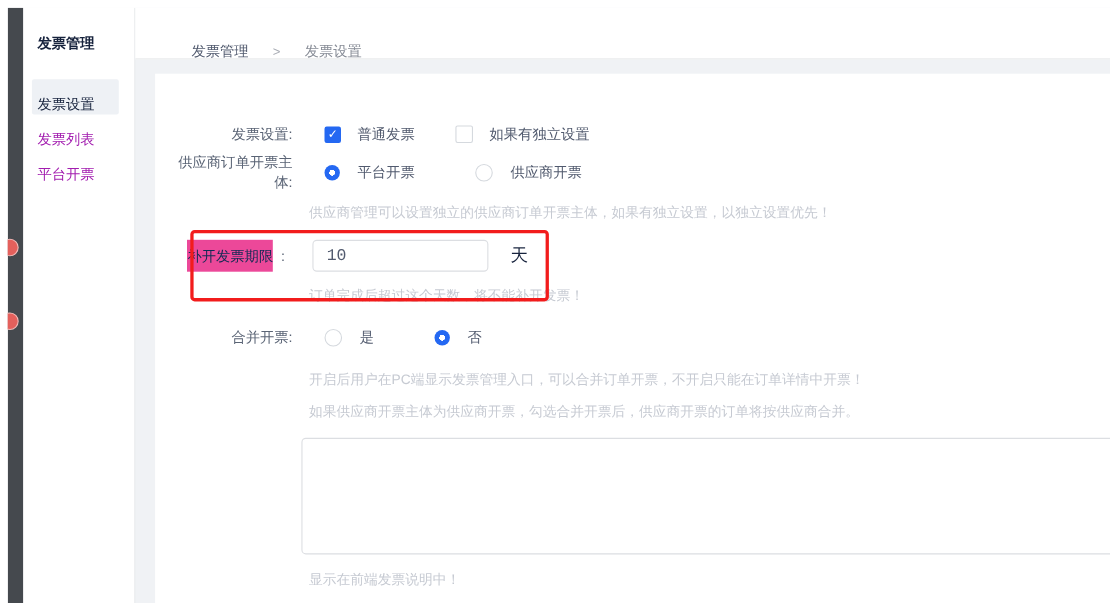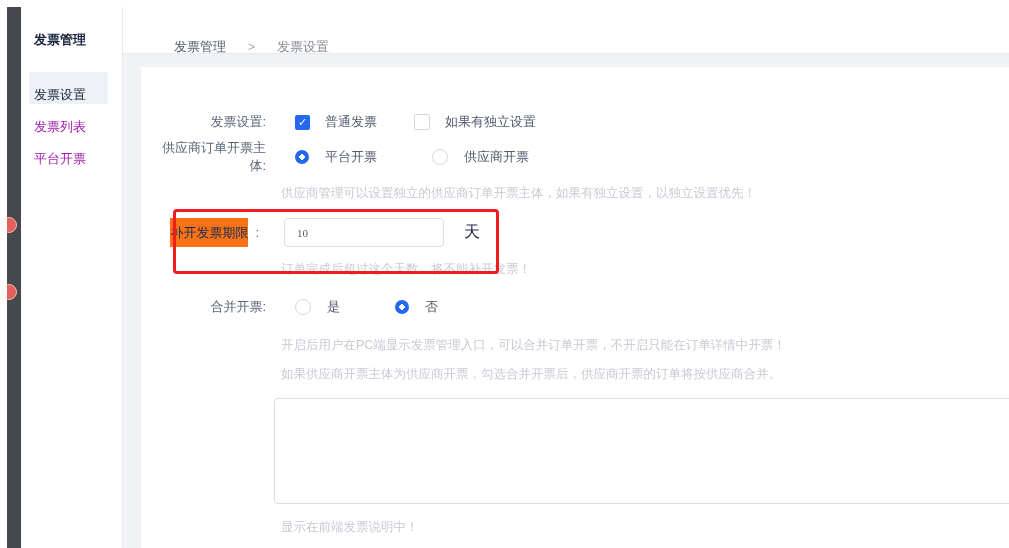--- a/index.html
+++ b/index.html
@@ -55,24 +55,24 @@
   .opt { display:flex; align-items:center; margin-right:30px; cursor:pointer; color:#515a6e; }
   .opt-gap-lg { margin-right:34px; }
 
   .hint { position:absolute; left:133px; color:#c6cad2; font-size:12.5px; white-space:nowrap; }
 
   .annotation-box { position:absolute; left:32px; top:142px; width:326px; height:65px;
     border:3px solid #f21c1c; border-radius:4px; pointer-events:none; z-index:3; }
 
   .deadline-row { position:absolute; left:0; top:151px; display:flex; align-items:center; height:29px; }
   .deadline-label-col { width:125px; flex:0 0 125px; text-align:right; color:#5a6475; }
-  .sel-highlight { background:#f97316; color:#122a54; padding:7px 0; }
+  .sel-highlight { background:#ec4899; color:#122a54; padding:7px 0; }
   .deadline-input { margin-left:11px; width:160px; height:29px; border:1px solid #dcdee2;
-    border-radius:4px; background:#fff; padding:0 12px; font-size:11px; color:#515a6e;
-    font-family:Liberation Serif, serif; outline:none; }
+    border-radius:4px; background:#fff; padding:0 12px; font-size:15px; color:#515a6e;
+    font-family:Liberation Mono, monospace; outline:none; }
   .unit { margin-left:13px; font-size:16px; color:#17233d; }
 
   .note-label { position:absolute; left:0; top:334px; width:125px; text-align:right; color:#5a6475; }
   .note-textarea { position:absolute; left:133px; top:331px; width:767px; height:106px;
     border:1px solid #dcdee2; border-radius:4px; background:#fff; resize:none; outline:none;
     font-family:"Liberation Sans","DejaVu Sans",sans-serif; font-size:13px; color:#515a6e; padding:6px 10px; }
 
   
   .bottom-scrollbar { position:absolute; left:0; top:543px; width:1009px; height:5px; background:#7e8081; z-index:6; }
   .bottom-thumb { position:absolute; left:18px; top:0; width:6px; height:5px; background:#161616; }

